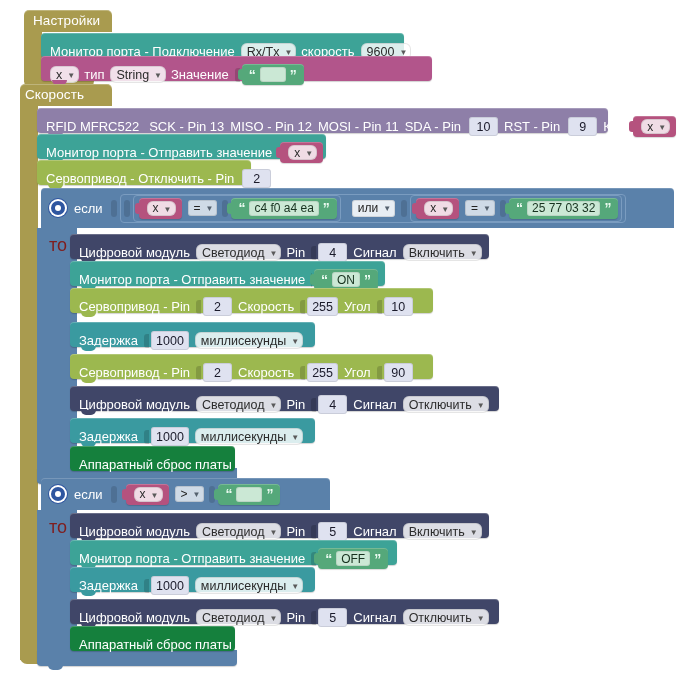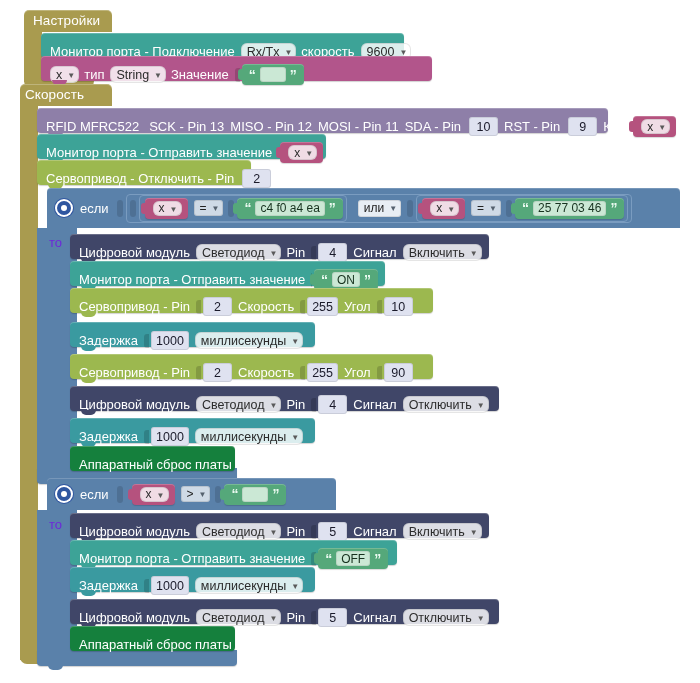--- a/index.html
+++ b/index.html
@@ -194,21 +194,21 @@
     background:#e8eef4;color:#222;
     border-radius:3px;height:17px;padding:0 4px 0 6px;
     font-size:12px;margin:0 6px;
     box-shadow:inset 0 0 0 1px rgba(0,0,0,.1);
   }
   .orfield .arw{margin-left:5px;font-size:8px;color:#55616e;}
 
   
   .ifblk{position:absolute;}
   .if-head{
-    position:absolute;left:10px;top:0;
+    position:absolute;left:4px;top:0;
     background:#5a81aa;border-radius:4px 4px 0 0;
     display:flex;align-items:center;
     padding:0 8px 0 10px;
     box-sizing:border-box;
     box-shadow:inset 0 1px 0 rgba(255,255,255,.18);
   }
   .if-left{
     position:absolute;left:0;
     width:40px;background:#5a81aa;
   }
@@ -227,21 +227,21 @@
     box-shadow:0 0 0 2px #ffffff, 0 0 0 3px #2f56a0;
     display:inline-block;position:relative;margin-right:9px;
     flex:none;
   }
   .gear:after{
     content:"";position:absolute;left:4px;top:4px;width:6px;height:6px;
     border-radius:50%;background:#ffffff;
   }
   .if-word{color:#ffffff;font-size:13px;margin-right:8px;}
   .then-word{
-    position:absolute;color:#6d28d9;font-size:13px;
+    position:absolute;color:#7f1d1d;font-size:18px;
   }
   .notch-in{
     display:inline-block;width:6px;height:17px;
     border-radius:3px;background:rgba(0,0,0,.13);
     margin-right:3px;
   }
 </style>
 </head>
 <body>
 
@@ -364,21 +364,21 @@
               <span class="arw">▼</span>
             </span>
           </span>
           <span class="opdd">
             <span>=</span>
             <span class="arw">▼</span>
           </span>
           <span class="notch-in"></span>
           <span class="vblk-txt" style="margin-right:0;">
             <span class="q l">“</span>
-            <span class="strfield">25 77 03 46</span>
+            <span class="strfield">25 77 03 32</span>
             <span class="q r">”</span>
           </span>
         </span>
       </span>
     </div>
     <div class="if-left" style="top:40px;height:240px;"></div>
     <div class="then-word" style="left:12px;top:47px;">то</div>
     <div class="if-foot" style="top:280px;width:200px;"></div>
   </div>
 

